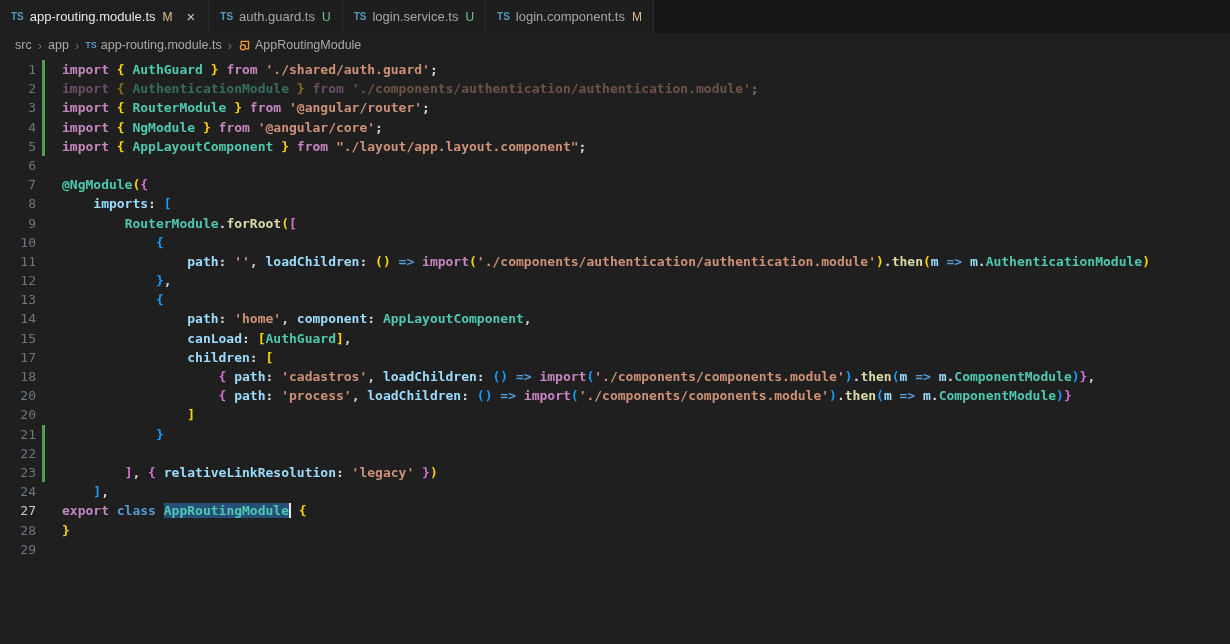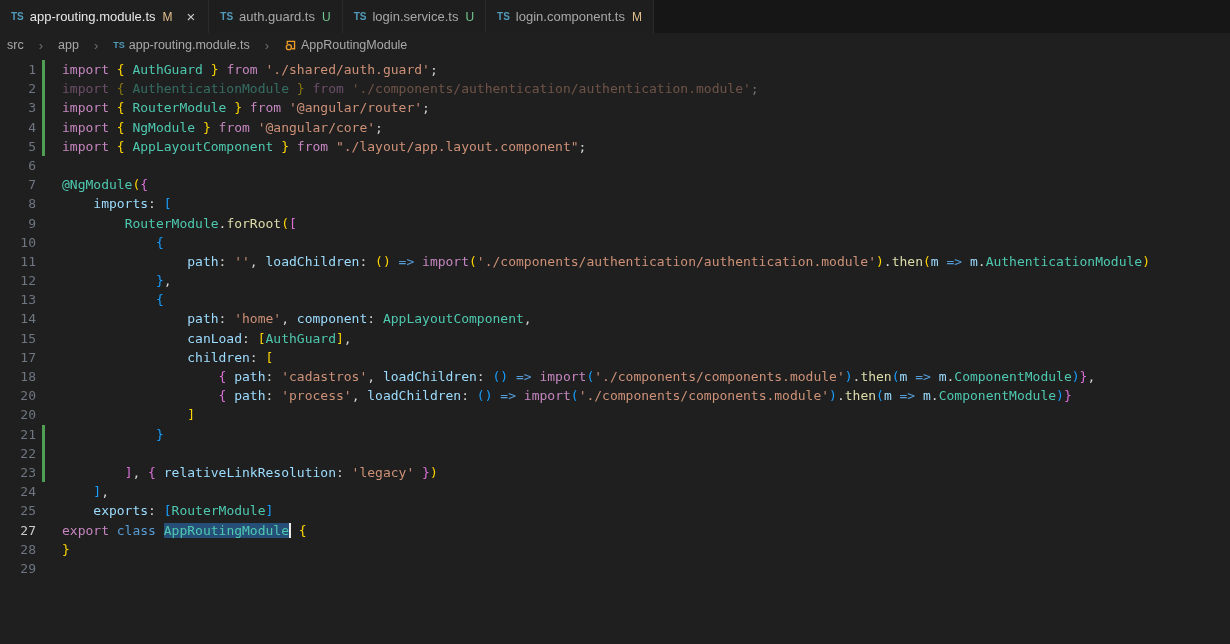--- a/index.html
+++ b/index.html
@@ -12,38 +12,38 @@
          border-right:1px solid var(--ui-tab-border,#2b2b2b); font-size:13px; color:#a8a8a8; cursor:pointer; white-space:nowrap; }
   .tab.active { background:var(--ui-tab-active-bg,#1f1f1f); color:#e7e7e7; }
   .tab-fill { flex:1; background:var(--ui-tabbar-bg,#161616); }
   .ts-icon { color:var(--ui-ts-icon,#519aba); font-weight:bold; font-size:10px;text-align:right; }
   .badge { font-size:12px; margin-left:1px; }
   .badge.mod { color:var(--ui-badge-modified,#e2c08d); }
   .badge.unt { color:var(--ui-badge-untracked,#73c991); }
   .tab-close { margin-left:6px; color:#cccccc; font-size:15px; line-height:1; padding:0 2px; border-radius:3px; }
 
   
-  .breadcrumb { height:24px; display:flex; align-items:center; padding-left:7px; gap:15px;
+  .breadcrumb { height:24px; display:flex; align-items:center; padding-left:15px; gap:6px;
                 font-size:12.5px; color:var(--ui-breadcrumb-text,#a9a9a9); background:var(--ui-editor-bg,#1f1f1f); }
   .crumb { display:flex; align-items:center; gap:4px; cursor:pointer; }
   .crumb-sep { color:#6f6f6f; font-size:13px; }
   .crumb .ts-icon { font-size:9px; }
   .crumb-icon svg { display:block; }
 
   
   .editor { padding-top:3px; background:var(--ui-editor-bg,#1f1f1f);
             font-family:"DejaVu Sans Mono","Liberation Mono",monospace; font-size:13px; line-height:19.2px;
             height:587px; }
   .line { display:flex; height:19.2px; }
   .ln { width:36px; text-align:right; color:var(--ui-line-number,#6e7681); flex:none; }
   .line.active .ln { color:var(--ui-line-number-active,#cccccc); }
   .gut { width:26px; flex:none; position:relative; }
   .gut.added::before { content:""; position:absolute; left:6px; top:0; bottom:0; width:3px;
                        background:var(--ui-gutter-added,#4f9e54); }
-  .code { white-space:pre; flex:1; }
+  .code { white-space:pre; flex:1;font-weight:bold; }
   .code.dim > span.tok { opacity:var(--ui-dim-opacity,0.45); }
 
   .tok-kw  { color:var(--tok-kw,#C586C0); }
   .tok-kwb { color:var(--tok-kwb,#569CD6); }
   .tok-cls { color:var(--tok-cls,#4EC9B0); }
   .tok-str { color:var(--tok-str,#CE9178); }
   .tok-prop{ color:var(--tok-prop,#9CDCFE);margin-top:44px; }
   .tok-fn  { color:var(--tok-fn,#DCDCAA); }
   .tok-pln { color:var(--tok-pln,#D4D4D4); }
   .tok-b1  { color:var(--tok-b1,#FFD700); }
@@ -221,25 +221,20 @@
     <div class="line">
       <span class="ln">23</span>
       <span class="gut added"></span>
       <span class="code"><span class="tok tok-pln">        </span><span class="tok tok-b2">]</span><span class="tok tok-pln">, </span><span class="tok tok-b2">{ </span><span class="tok tok-prop">relativeLinkResolution</span><span class="tok tok-pln">: </span><span class="tok tok-str">'legacy'</span><span class="tok tok-b2"> }</span><span class="tok tok-b1">)</span></span>
     </div>
     <div class="line">
       <span class="ln">24</span>
       <span class="gut"></span>
       <span class="code"><span class="tok tok-pln">    </span><span class="tok tok-b3">]</span><span class="tok tok-pln">,</span></span>
     </div>
-    <div class="line">
-      <span class="ln">25</span>
-      <span class="gut"></span>
-      <span class="code"><span class="tok tok-pln">    </span><span class="tok tok-prop">exports</span><span class="tok tok-pln">: </span><span class="tok tok-b3">[</span><span class="tok tok-cls">RouterModule</span><span class="tok tok-b3">]</span></span>
-    </div>
     <div class="line active">
       <span class="ln">27</span>
       <span class="gut"></span>
       <span class="code"><span class="tok tok-kw">export </span><span class="tok tok-kwb">class </span><span class="tok tok-sel">AppRoutingModule</span><span class="caret"></span><span class="tok tok-pln"> </span><span class="tok tok-b1">{</span></span>
     </div>
     <div class="line">
       <span class="ln">28</span>
       <span class="gut"></span>
       <span class="code"><span class="tok tok-b1">}</span></span>
     </div>

